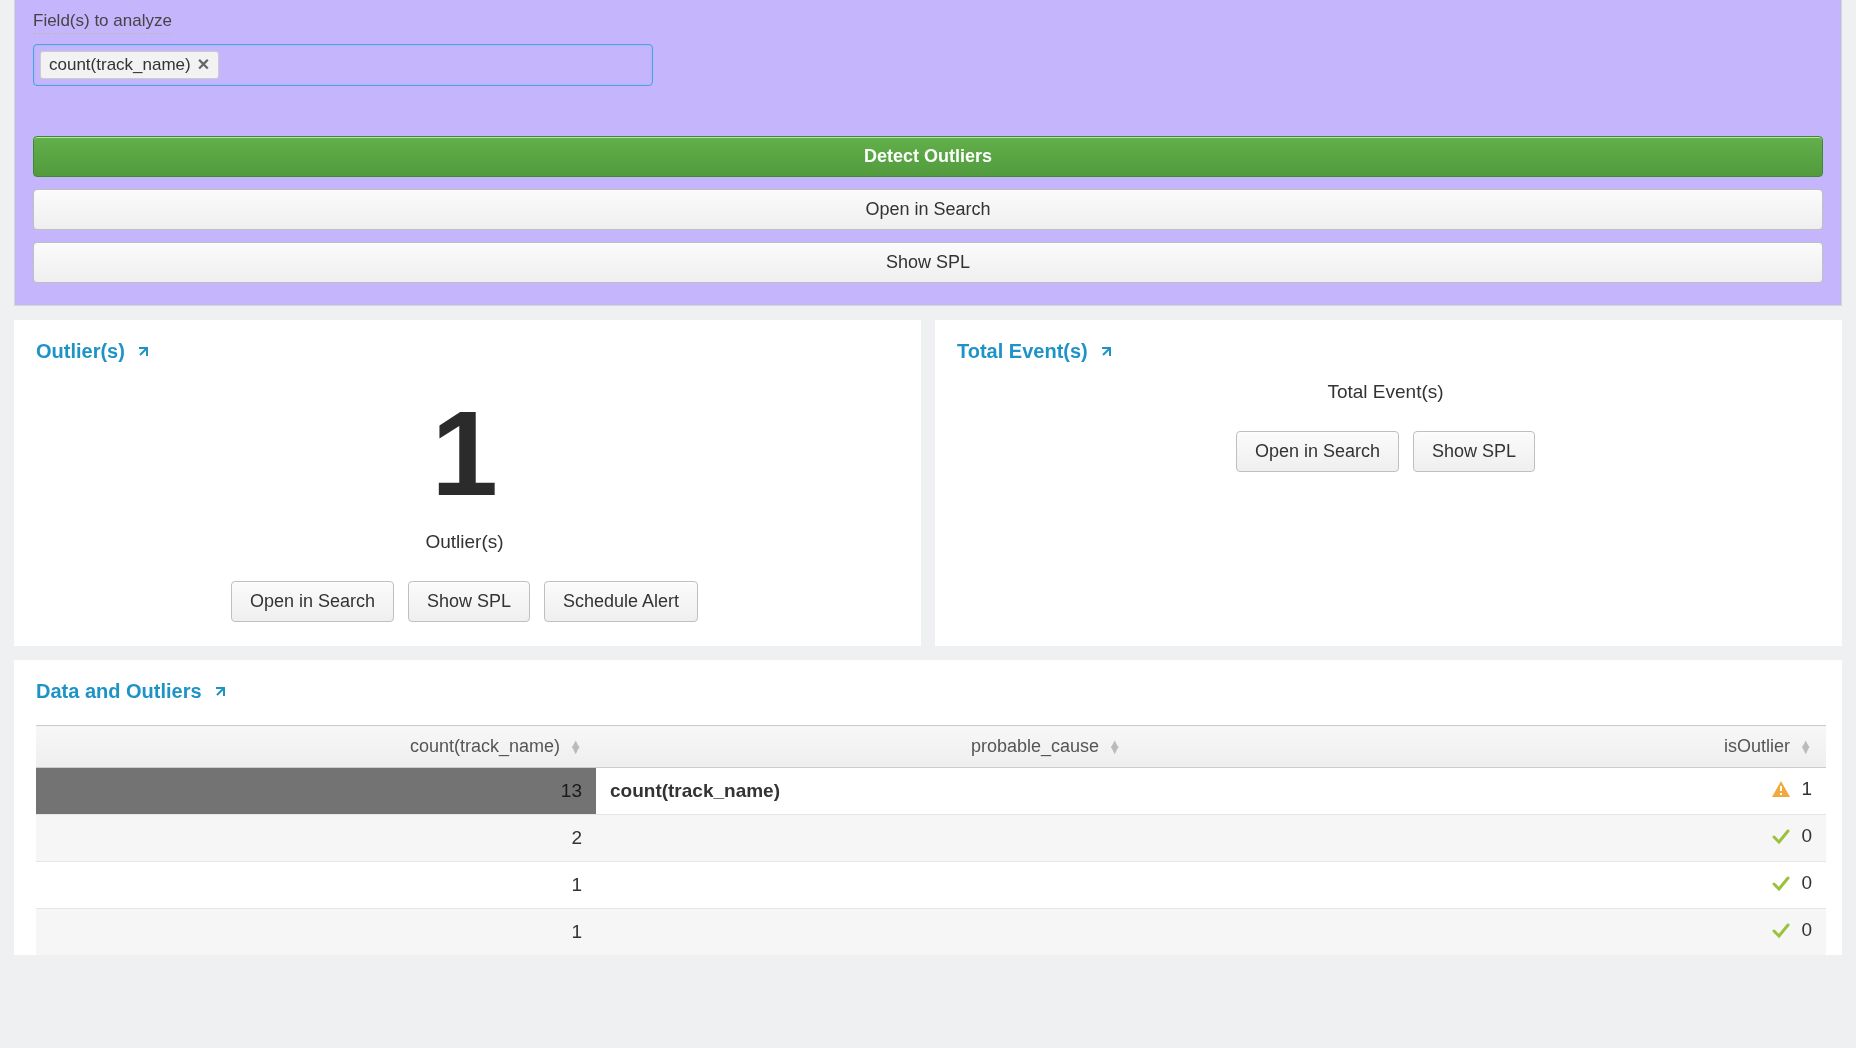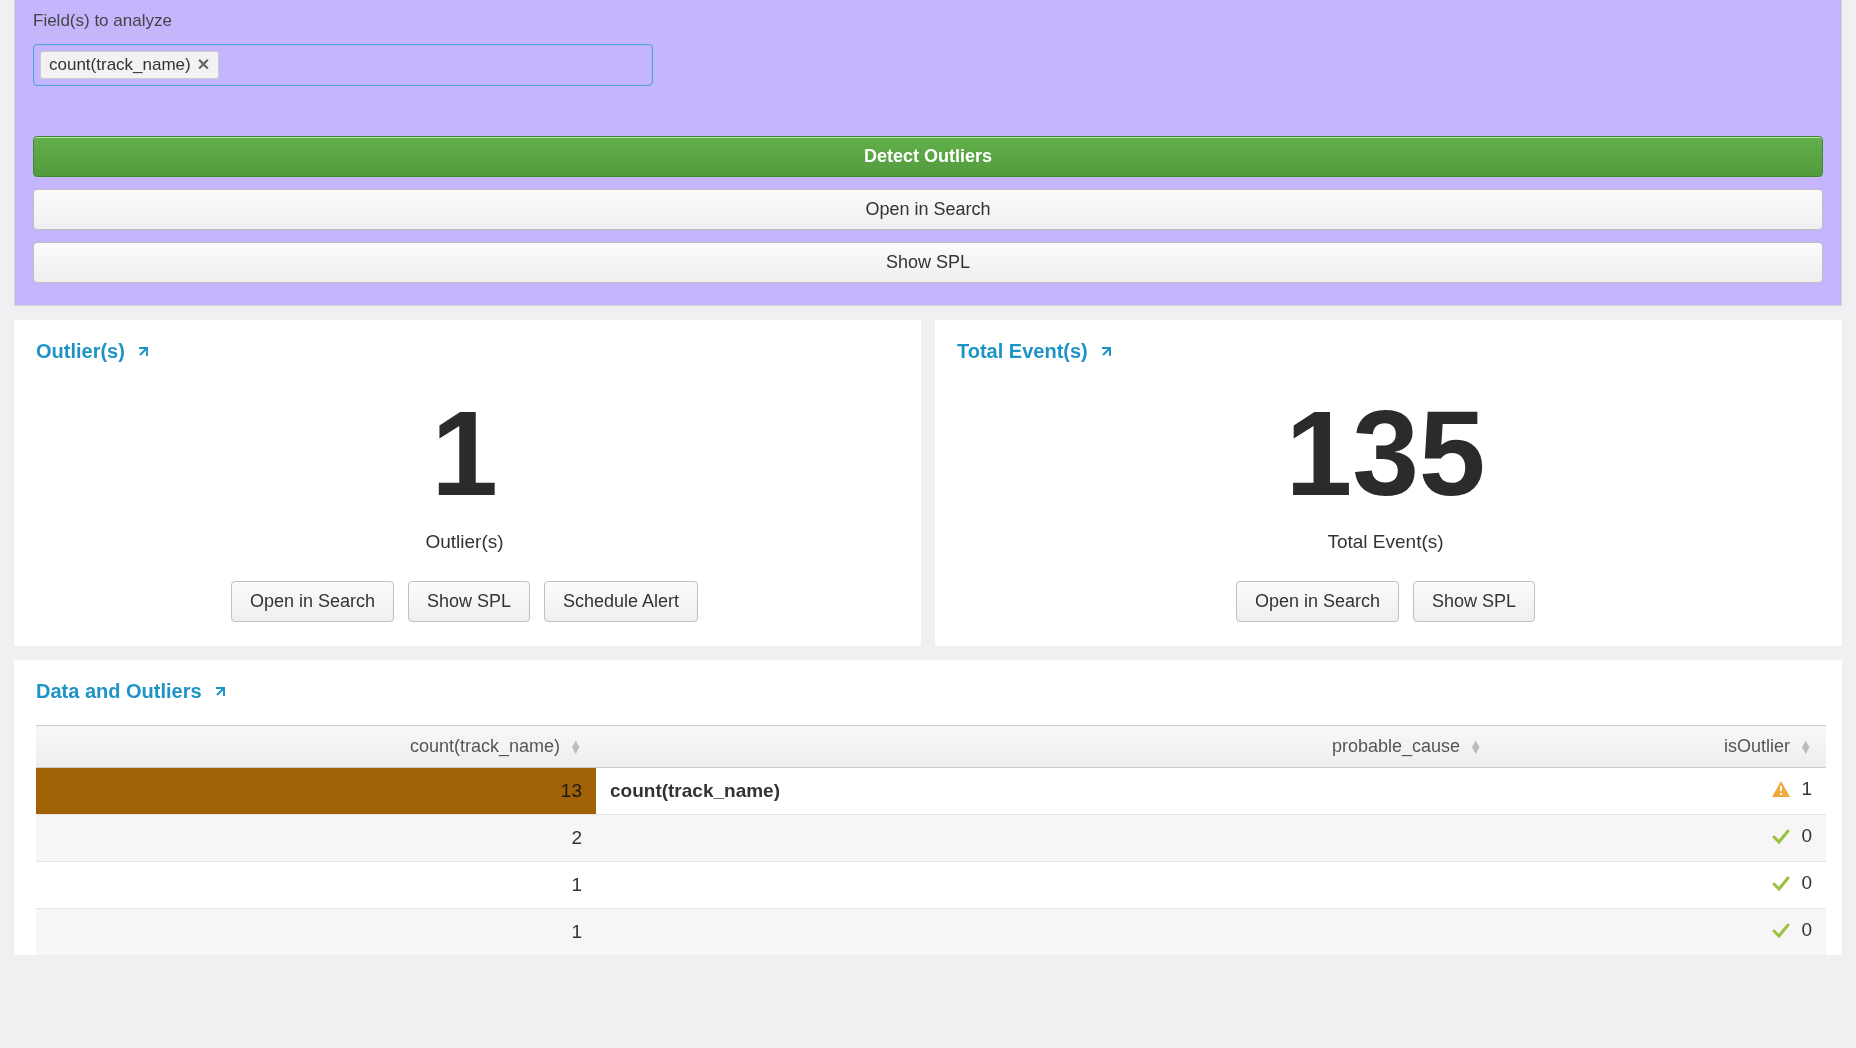--- a/index.html
+++ b/index.html
@@ -126,40 +126,40 @@
     margin-top: 22px;
   }
   thead th {
     background: linear-gradient(#f7f7f7, #eee);
     border-top: 1px solid #ccc;
     border-bottom: 1px solid #ccc;
     padding: 10px 14px;
     font-weight: 400;
     color: #555;
     font-size: 18px;
-    text-align: right;
+    text-align: center;
   }
   thead th.right { text-align: right; }
   thead th .sort {
     color: #bbb;
     font-size: 13px;
     margin-left: 4px;
     display: inline-flex;
     flex-direction: column;
     line-height: 6px;
     vertical-align: middle;
   }
   tbody td {
     padding: 10px 14px;
     border-top: 1px solid #e5e5e5;
     font-size: 19px;
   }
   tbody td.right { text-align: right; }
   tbody tr.highlight td:first-child {
-    background: #a16207;
+    background: #737373;
     color: #1a1a1a;
     font-weight: 500;
     margin-top: 16px;
   }
   tbody tr.alt td { background: #f6f6f6; }
   .indicator {
     display: inline-flex;
     align-items: center;
     gap: 10px;
   }
@@ -207,21 +207,20 @@
 
   <div class="panel">
     <a class="panel-title">
       <span>Total Event(s)</span>
       <span class="open-icon">
         <svg width="16" height="16" viewBox="0 0 16 16">
             <path fill="none" stroke="#1e93c6" stroke-width="2" d="M4 4h8v8M12 4l-7 7"></path>
           </svg>
       </span>
     </a>
-    <div class="huge">135</div>
     <div class="huge-label">Total Event(s)</div>
     <div class="panel-actions">
       <button class="btn">Open in Search</button>
       <button class="btn">Show SPL</button>
     </div>
   </div>
 </div>
 
 <div class="table-panel">
   <a class="panel-title">

